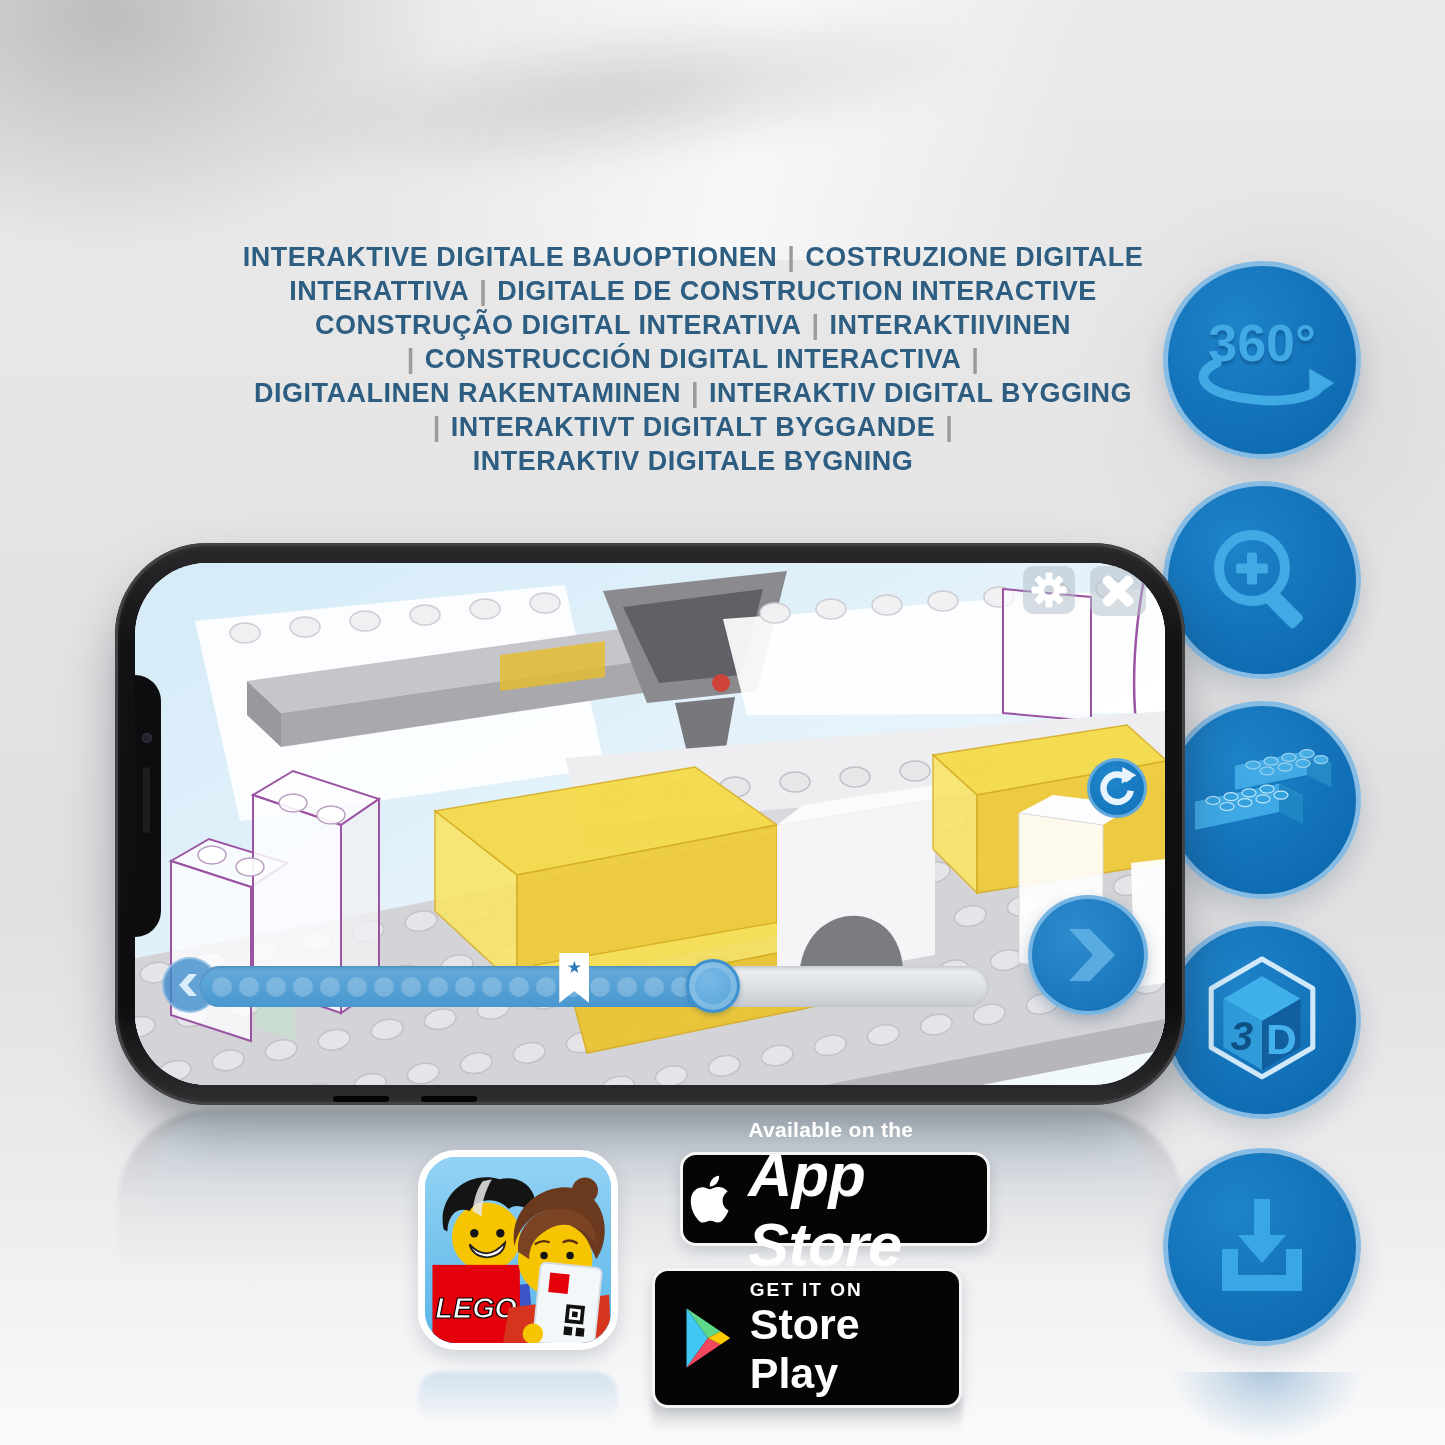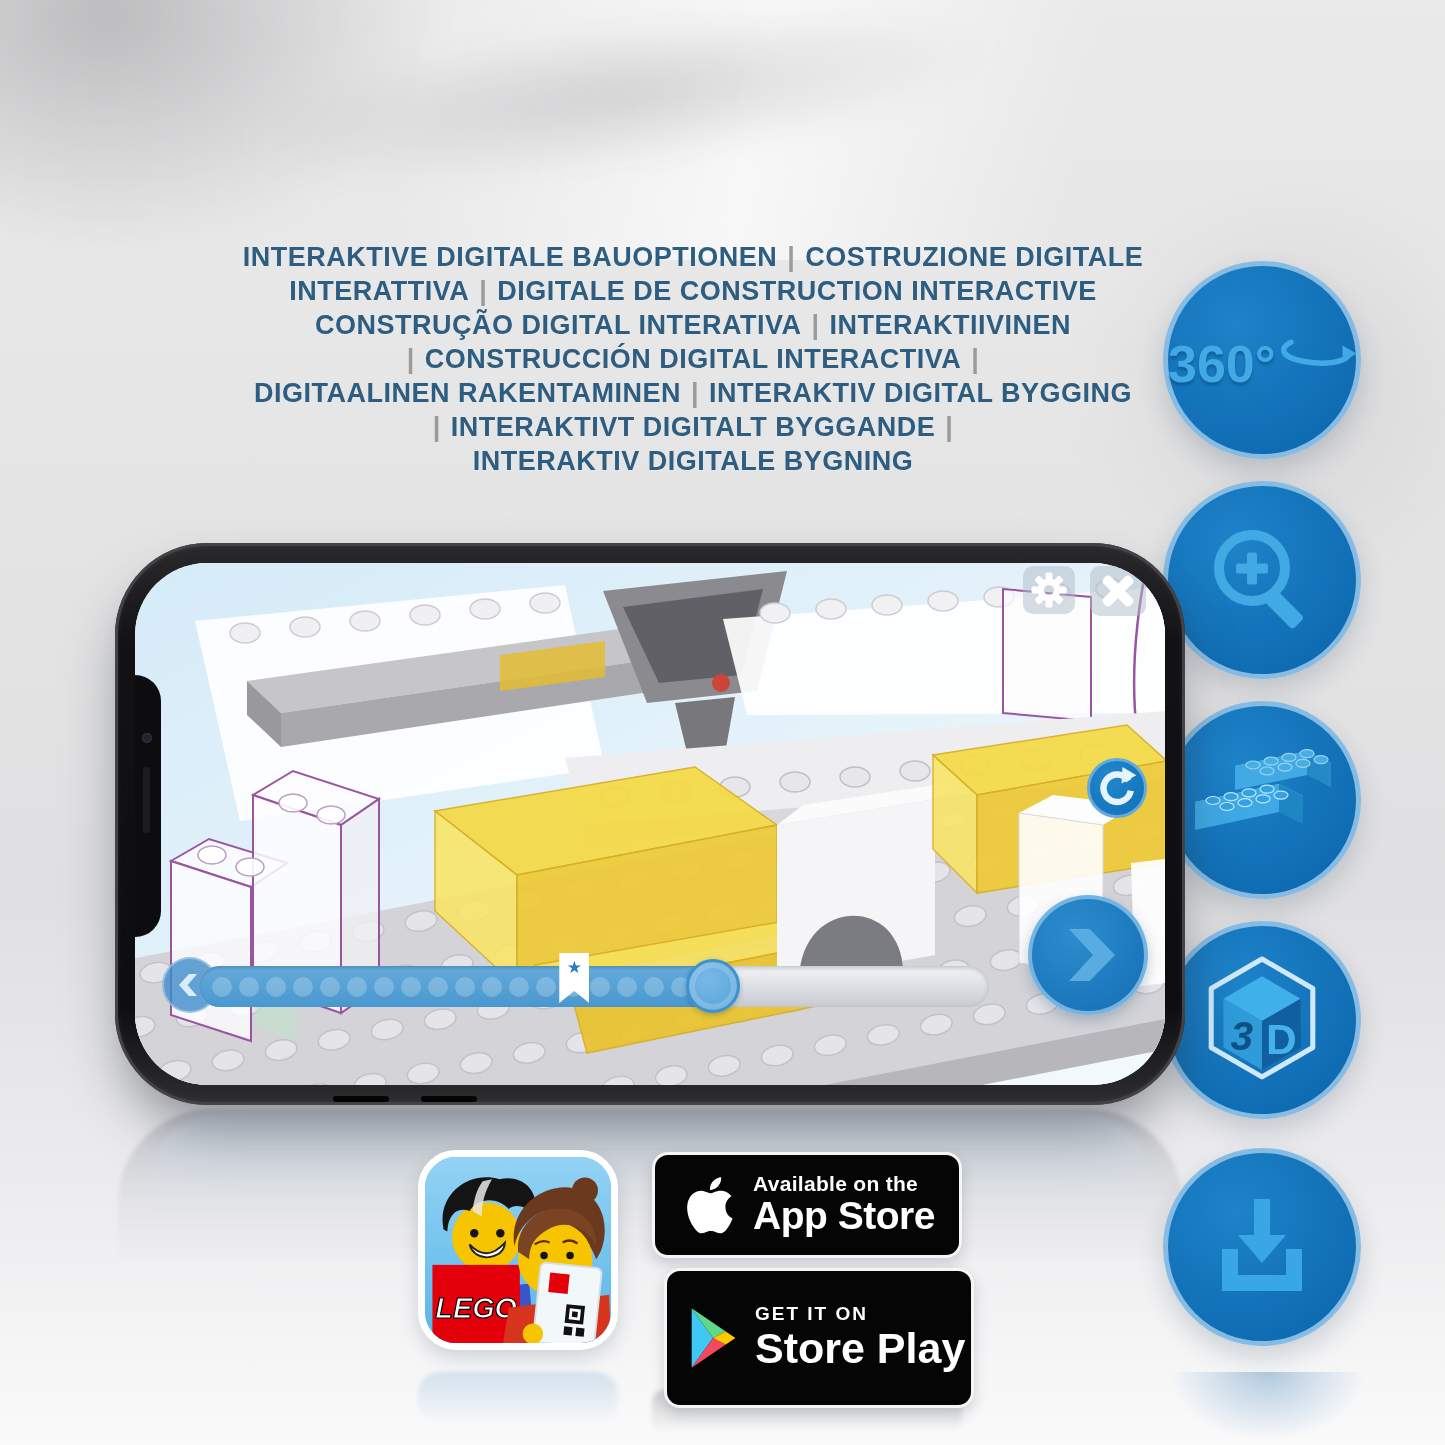--- a/index.html
+++ b/index.html
@@ -27,21 +27,21 @@
     font-size:61px;font-weight:bold;letter-spacing:1px;color:var(--title-blue);font-stretch:condensed;}
   .subtitle{position:absolute;left:28px;top:240px;width:1330px;text-align:center;
     font-size:27px;font-weight:bold;line-height:34px;letter-spacing:.5px;color:var(--title-blue);font-stretch:condensed;}
   .subtitle .subline{white-space:nowrap;}
   .subtitle .sep{color:var(--separator-gray);padding:0 10px;font-weight:bold;}
 
   
   .feat{position:absolute;left:1163px;width:198px;height:198px;border-radius:50%;
     background:radial-gradient(circle at 36% 30%,#1e83c9,#0e6bb2 78%);
     border:5px solid #86bbe3;box-shadow:0 12px 26px rgba(30,50,70,.18);
-    display:flex;flex-direction:row;align-items:center;justify-content:center;z-index:1;}
+    display:flex;flex-direction:column;align-items:center;justify-content:center;z-index:1;}
   .f360-label{font-size:52px;font-weight:bold;color:var(--icon-glyph-blue);
     text-shadow:0 3px 3px rgba(8,54,100,.4);line-height:1;margin-top:8px;}
   .f360-arrow{margin-top:-12px;}
 
   
   .phone{position:absolute;left:115px;top:543px;width:1070px;height:562px;z-index:5;
     background:linear-gradient(180deg,#2a2a2c,#121214 18%,#0d0d0f 82%,#2e2e30);
     border-radius:92px;
     box-shadow:inset 0 0 0 3px #434345,inset 0 0 10px rgba(255,255,255,.12),0 30px 55px -10px rgba(40,48,58,.5);}
   .vol-mark{position:absolute;bottom:3px;height:6px;width:56px;background:#040405;border-radius:3px;}
@@ -108,25 +108,25 @@
   .appicon-refl{position:absolute;left:418px;top:1372px;width:200px;height:52px;z-index:0;border-radius:22px;
     background:linear-gradient(180deg,rgba(120,175,215,.28),rgba(120,175,215,0));filter:blur(2px);}
 
   
   .lego-app-icon{position:absolute;left:418px;top:1150px;width:200px;height:200px;z-index:6;
     border:7px solid #fff;border-radius:38px;overflow:hidden;background:#6fc2ee;
     box-shadow:0 8px 18px rgba(40,60,80,.18);}
   .badge{position:absolute;left:652px;width:310px;background:#050506;border:3px solid #f5f5f5;
     border-radius:16px;display:flex;align-items:center;z-index:6;color:#fff;
     box-shadow:0 6px 14px rgba(40,60,80,.2);}
-  .badge-appstore{top:1152px;height:106px;padding-left:30px;gap:16px;}
-  .badge-gplay{top:1268px;height:140px;padding-left:18px;gap:14px;margin-left:12px;}
+  .badge-appstore{top:1152px;height:94px;padding-left:6px;gap:16px;margin-left:28px;}
+  .badge-gplay{top:1268px;height:140px;padding-left:25px;gap:14px;}
   .badge-text{display:flex;flex-direction:column;justify-content:center;}
   .as-tag{font-size:21px;font-weight:bold;letter-spacing:.3px;}
-  .as-store{font-size:39px;font-weight:bold;letter-spacing:-.5px;margin-top:-2px;}
+  .as-store{font-size:61px;font-weight:bold;letter-spacing:-.5px;margin-top:-2px;font-style:italic;}
   .gp-tag{font-size:19px;font-weight:bold;letter-spacing:2px;}
   .gp-store{font-size:43px;font-weight:bold;letter-spacing:0;margin-top:-1px;}
 </style>
 </head>
 <body>
 
 <div class="canvas">
   <div class="fold1"></div>
   <div class="fold2"></div>
   <div class="fold3"></div>

